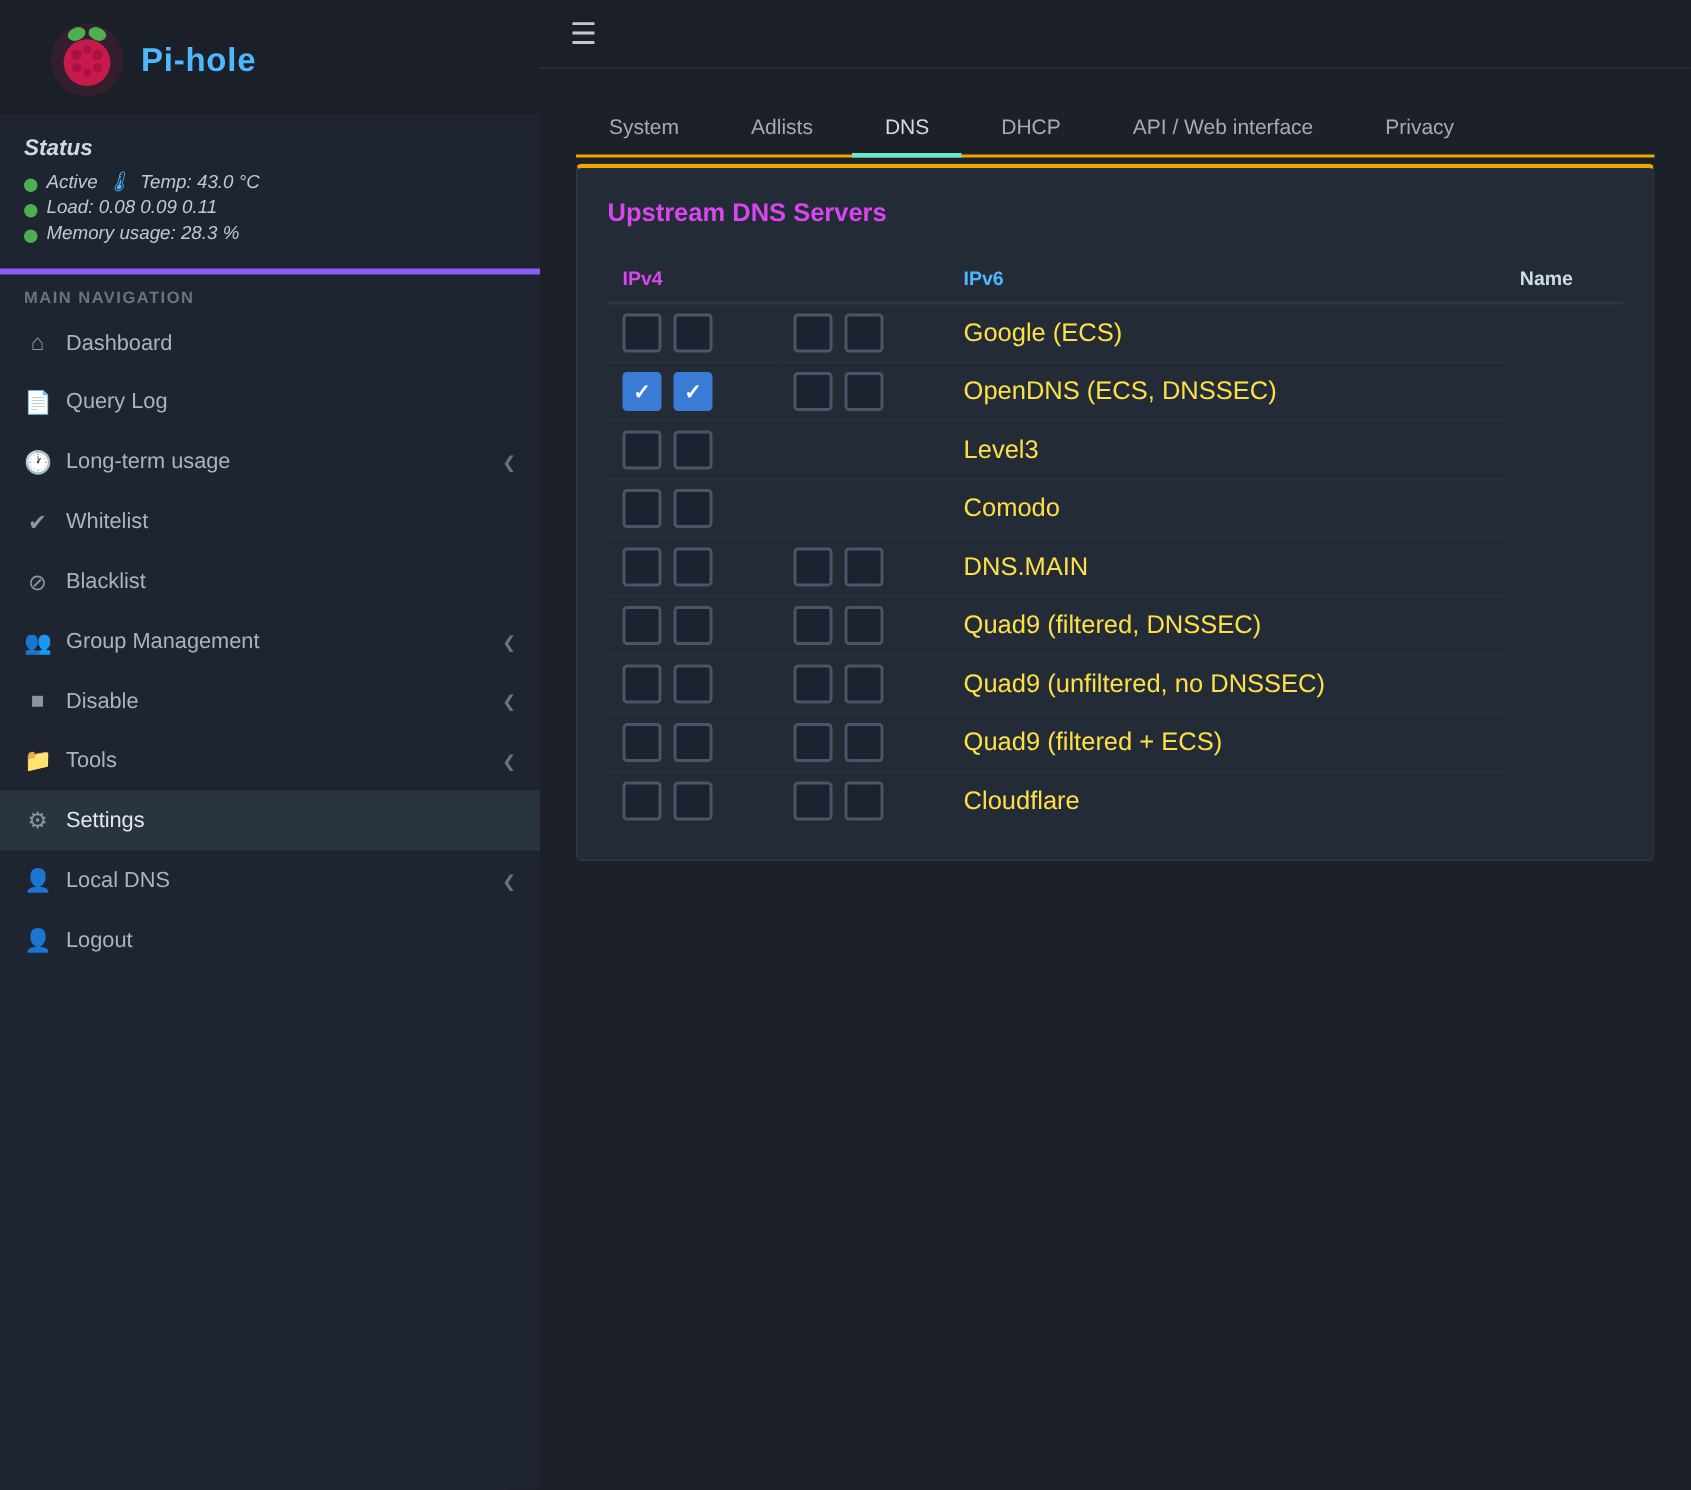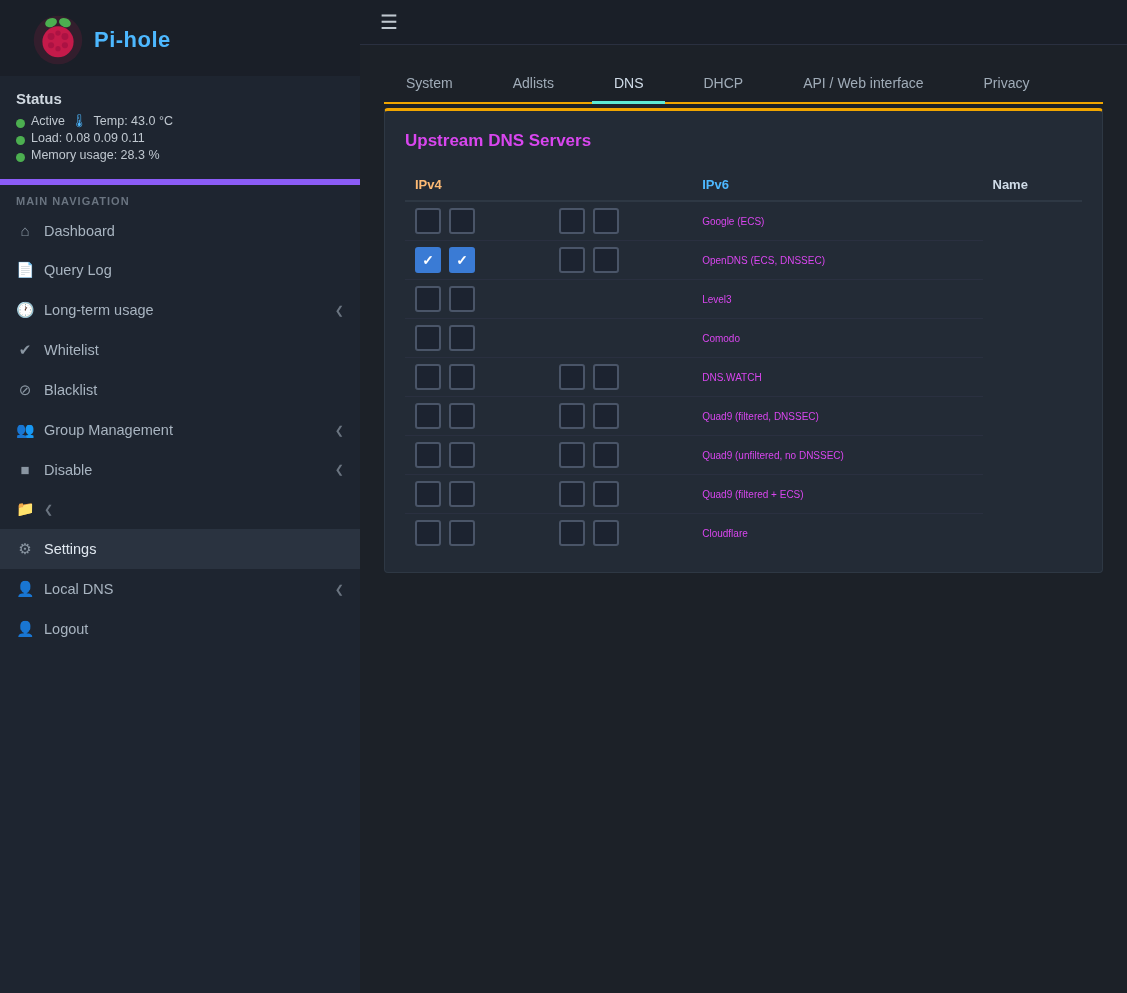--- a/index.html
+++ b/index.html
@@ -2,59 +2,59 @@
 <html><head>
   <meta charset="utf-8">
   <style>
     * { box-sizing: border-box; margin: 0; padding: 0; }
     body { font-family: 'Source Sans Pro', 'Helvetica Neue', Helvetica, Arial, sans-serif; background: #1c2128; color: #c8d0d8; font-size: 14px; display: flex; height: 993px; width: 1127px; overflow: hidden; }
 
     
     .sidebar { width: 360px; min-width: 360px; background: #1e2530; display: flex; flex-direction: column; }
     .sidebar-header { background: #1a1f28; padding: 14px 16px 10px 32px; display: flex; align-items: center; gap: 10px; }
     .sidebar-title { color: #4db8ff; font-size: 22px; font-weight: 700; letter-spacing: 0.5px; }
-    .sidebar-status { padding: 14px 16px; border-bottom: 6px solid #8b5cf6; }
+    .sidebar-status { padding: 14px 16px; border-bottom: 4px solid #8b5cf6; font-style: italic; }
     .status-heading { font-weight: 700; font-size: 15px; color: #d0d8e0; margin-bottom: 6px; }
     .status-row { display: flex; align-items: flex-end; gap: 6px; font-size: 12.5px; color: #c0c8d0; margin-bottom: 3px; }
     .dot-green { width: 9px; height: 9px; border-radius: 50%; background: #4caf50; display: inline-block; }
     .temp-icon { color: #4db8ff; font-size: 13px; }
     .nav-section-label { padding: 10px 16px 4px 16px; font-size: 11px; color: #6a7480; letter-spacing: 1px; font-weight: 600; text-transform: uppercase; }
     .nav-item { display: flex; align-items: center; gap: 10px; padding: 11px 16px; cursor: pointer; color: #a8b4c0; font-size: 14.5px; transition: background 0.15s; }
     .nav-item .nav-icon { width: 18px; text-align: center; font-size: 15px; color: #8a96a2; }
     .nav-item .nav-label { flex: 1; }
     .nav-item .nav-arrow { font-size: 11px; color: #6a7480; }
     .nav-item.active-settings { background: #2a3340; color: #e0e8f0; }
 
     
     .main { flex: 1; background: #1c2128; display: flex; flex-direction: column; overflow: hidden; }
     .topbar { background: #1a1f28; padding: 10px 20px; display: flex; align-items: center; border-bottom: 1px solid #2a3040; }
     .hamburger { font-size: 20px; color: #c0c8d0; cursor: pointer; }
 
     .content { flex: 1; padding: 20px 24px; overflow-y: auto; }
 
     
-    .tabs { display: flex; gap: 16px; border-bottom: 2px solid #f0a500; margin-bottom: 0; }
+    .tabs { display: flex; gap: 4px; border-bottom: 2px solid #f0a500; margin-bottom: 0; }
     .tab { padding: 10px 22px; cursor: pointer; color: #a0acb8; font-size: 14px; border-bottom: 3px solid transparent; margin-bottom: -2px; }
     .tab.active { color: #d0dce8; border-bottom: 3px solid #5eead4; background: transparent; }
 
     
     .card { background: #232b36; border: 1px solid #2e3844; border-top: 3px solid #f0a500; border-radius: 4px; margin-top: 4px; padding: 20px; }
     .card-title { font-size: 17px; font-weight: 600; color: #d946ef; margin-bottom: 18px; }
 
     
     .dns-table { width: 100%; border-collapse: collapse; }
     .dns-table thead tr { border-bottom: 2px solid #2e3844; }
     .dns-table th { text-align: left; padding: 8px 10px; font-size: 13px; color: #d0dce8; font-weight: 600; }
     .dns-table td { padding: 6px 10px; border-top: 1px solid #2a3040; vertical-align: middle; }
 
     .checkbox-cell { display: inline-flex; align-items: center; justify-content: center; width: 26px; height: 26px; border: 2px solid #4a5568; background: #1c2330; cursor: pointer; border-radius: 3px; }
     .checkbox-cell.checked { background: #3a7bd5; border-color: #3a7bd5; }
     .checkmark { color: #fff; font-size: 14px; font-weight: 700; }
     .checkbox-group { display: flex; gap: 8px; }
-    .server-name { color: #d946ef; font-size: 10px; }
+    .server-name { color: #fde047; font-size: 17px; }
 
     
     .raspberry-svg { width: 52px; height: 52px; }
 
     
     ::-webkit-scrollbar { width: 6px; }
     ::-webkit-scrollbar-track { background: #1a1f28; }
     ::-webkit-scrollbar-thumb { background: #3a4555; border-radius: 3px; }
   </style>
 </head>
@@ -128,20 +128,21 @@
     <span class="nav-label">Group Management</span>
     <span class="nav-arrow">❮</span>
   </div>
   <div class="nav-item">
     <span class="nav-icon">■</span>
     <span class="nav-label">Disable</span>
     <span class="nav-arrow">❮</span>
   </div>
   <div class="nav-item">
     <span class="nav-icon">📁</span>
+    <span class="nav-label">Tools</span>
     <span class="nav-arrow">❮</span>
   </div>
   <div class="nav-item active-settings">
     <span class="nav-icon">⚙</span>
     <span class="nav-label">Settings</span>
   </div>
   <div class="nav-item">
     <span class="nav-icon">👤</span>
     <span class="nav-label">Local DNS</span>
     <span class="nav-arrow">❮</span>
@@ -167,21 +168,21 @@
       <div class="tab">API / Web interface</div>
       <div class="tab">Privacy</div>
     </div>
 
     <div class="card">
       <div class="card-title">Upstream DNS Servers</div>
 
       <table class="dns-table">
         <thead>
           <tr>
-            <th colspan="2" style="color:#fdba74;">IPv4</th>
+            <th colspan="2" style="color:#d946ef;">IPv4</th>
             <th colspan="2" style="color:#4db8ff;">IPv6</th>
             <th>Name</th>
           </tr>
         </thead>
         <tbody id="dns-tbody">
         <tr>
               <td>
                 <div class="checkbox-group">
                   <div class="checkbox-cell"></div>
                   <div class="checkbox-cell"></div>
@@ -240,21 +241,21 @@
                   <div class="checkbox-cell"></div>
                   <div class="checkbox-cell"></div>
                 </div>
               </td>
               <td>
                 <div class="checkbox-group">
                   <div class="checkbox-cell"></div>
                   <div class="checkbox-cell"></div>
                 </div>
               </td>
-              <td class="server-name">DNS.WATCH</td>
+              <td class="server-name">DNS.MAIN</td>
             </tr>
             <tr>
               <td>
                 <div class="checkbox-group">
                   <div class="checkbox-cell"></div>
                   <div class="checkbox-cell"></div>
                 </div>
               </td>
               <td>
                 <div class="checkbox-group">

